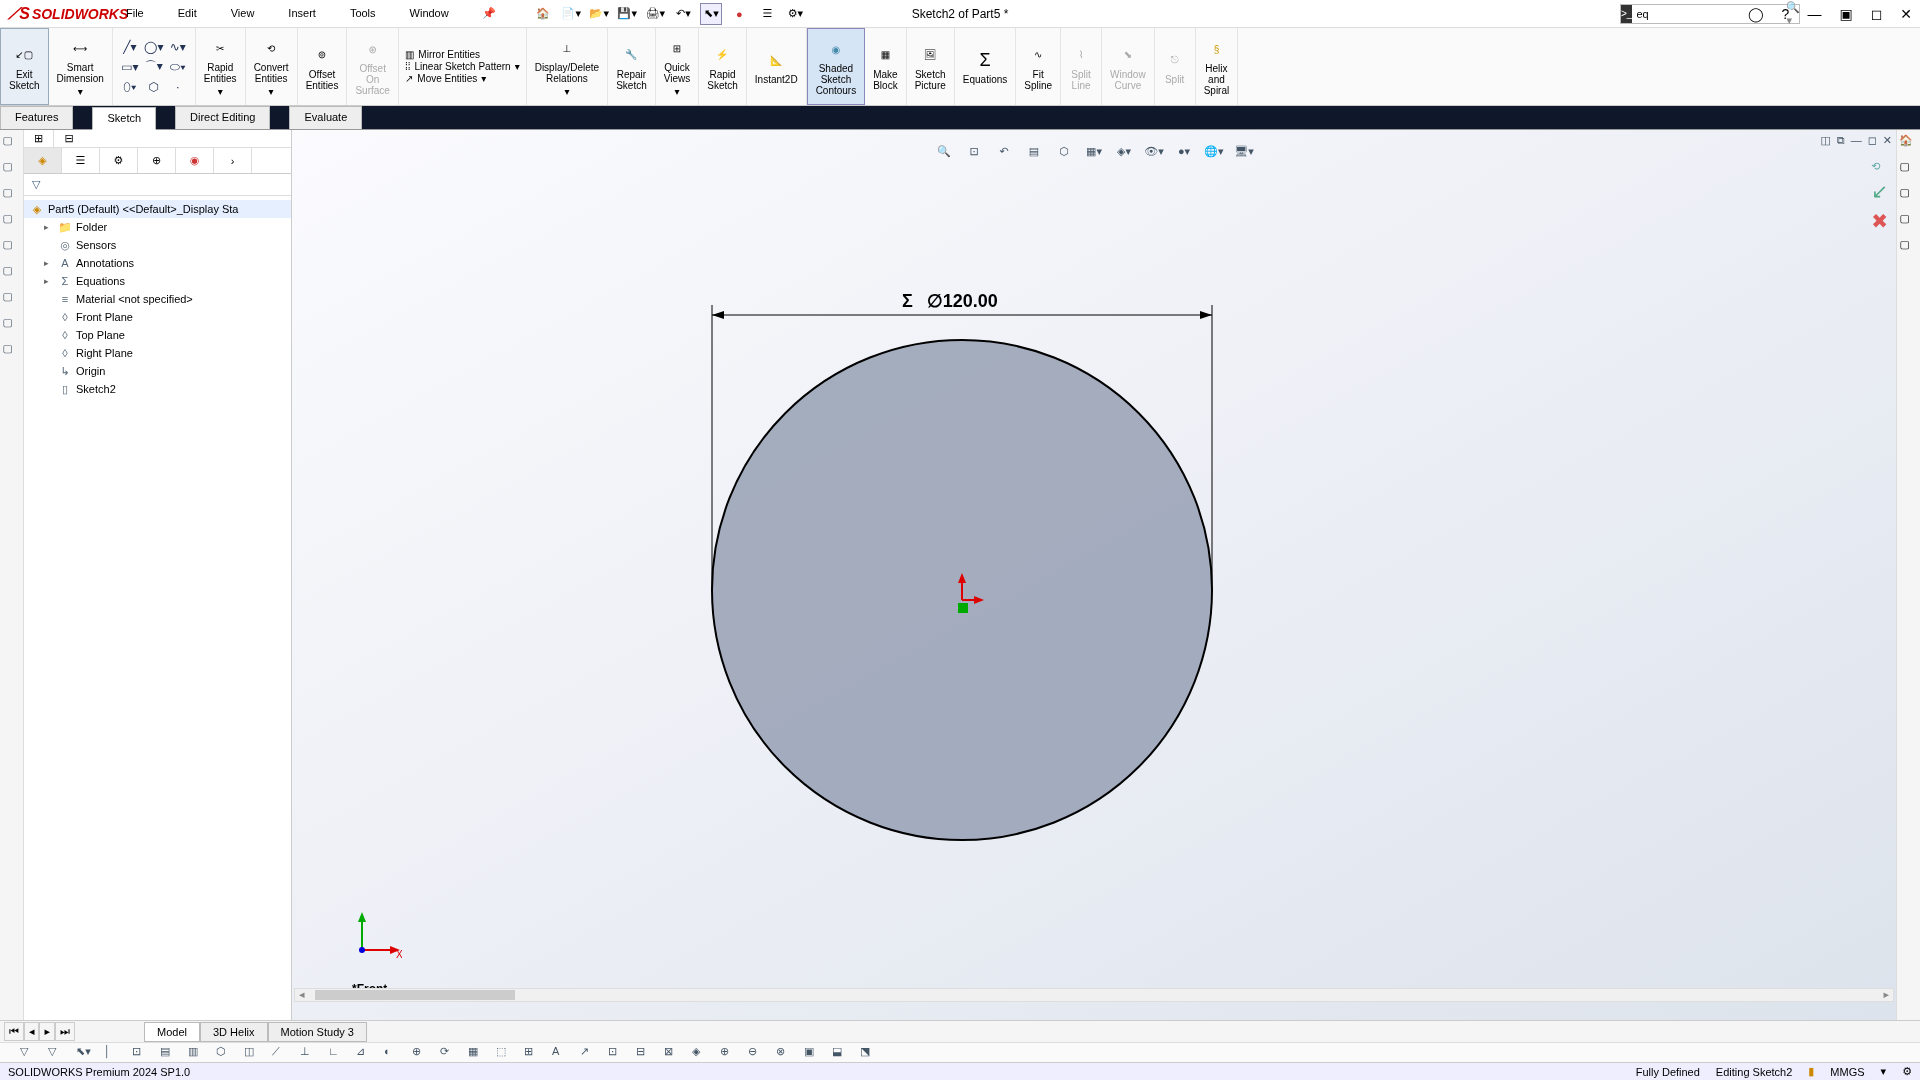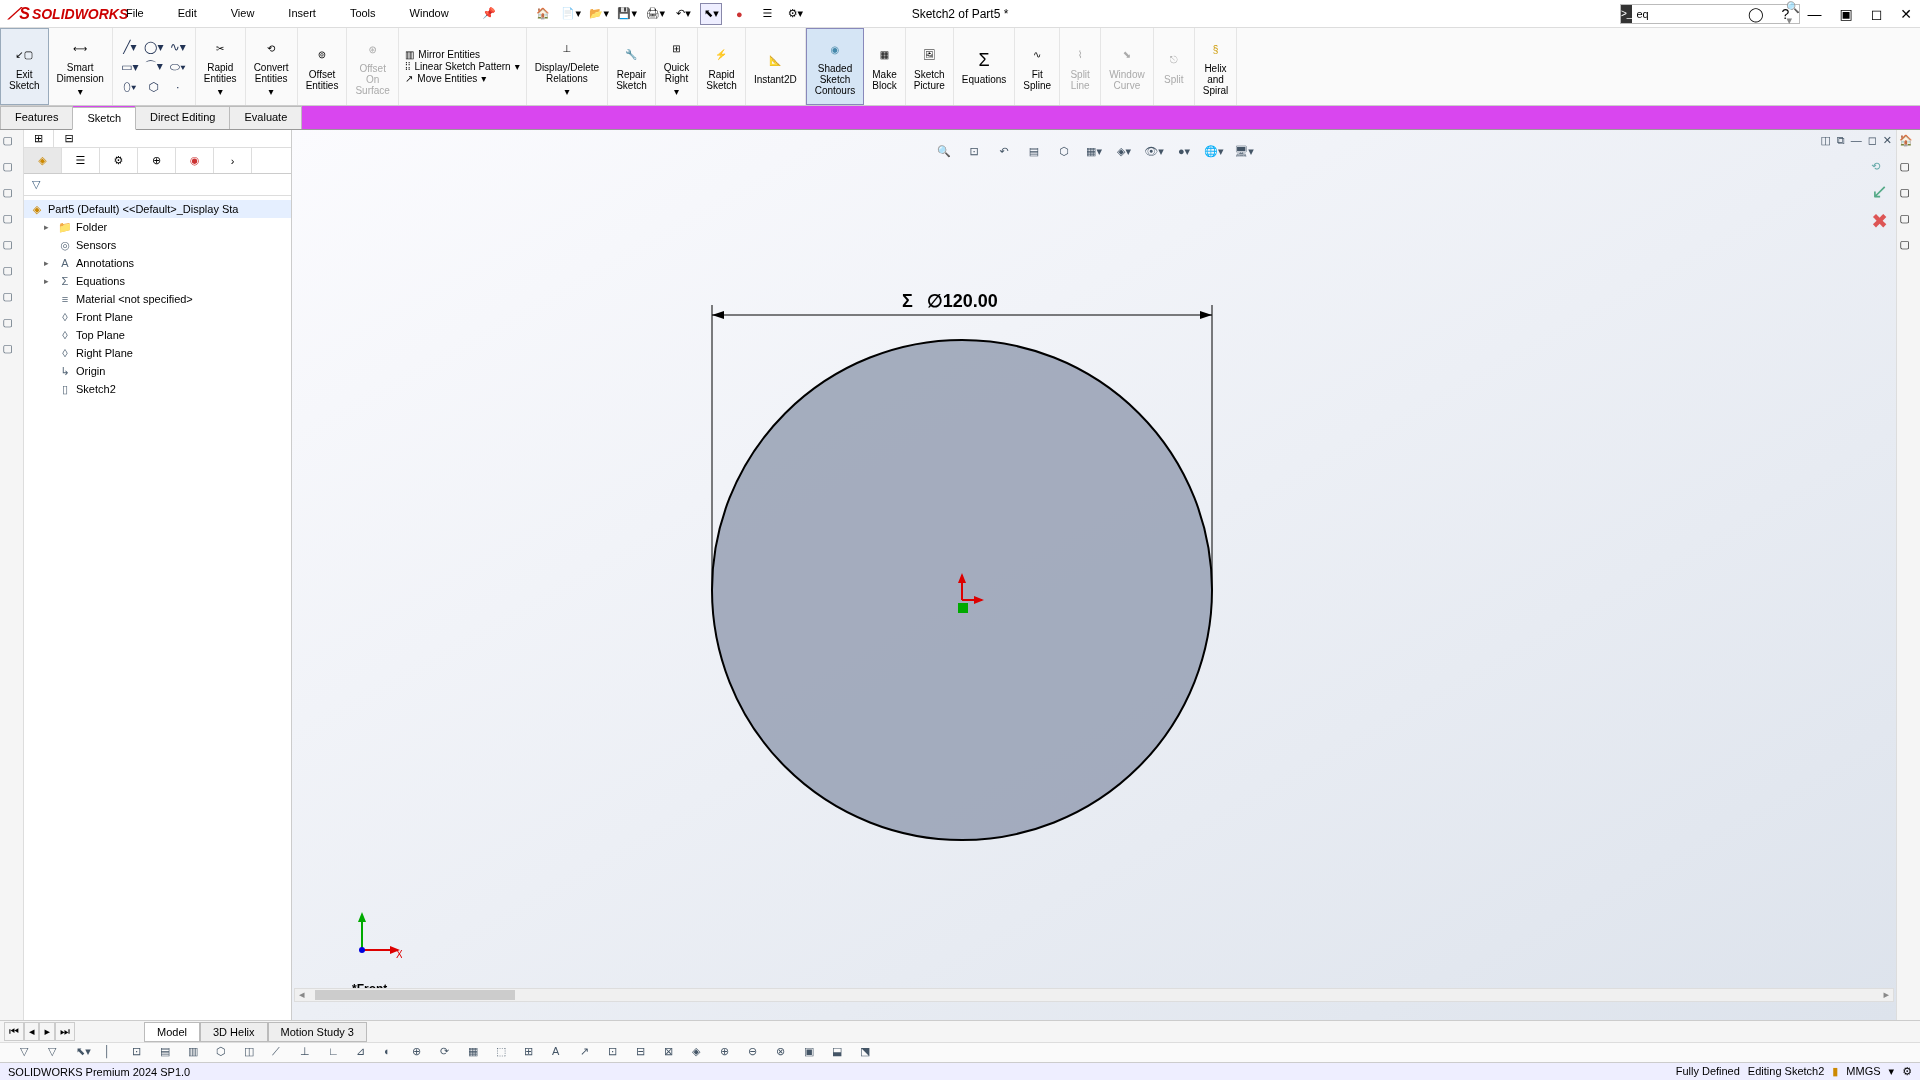--- a/index.html
+++ b/index.html
@@ -25,21 +25,21 @@
 .rgroup { display: flex; flex-direction: column; align-items: center; justify-content: center; padding: 4px 8px; border-right: 1px solid #e5e5e5; font-size: 10px; text-align: center; gap: 2px; }
 .rgroup .ricon { width: 24px; height: 24px; display:flex; align-items:center; justify-content:center; }
 .rgroup.active { background: #d5e5f5; border: 1px solid #88b; }
 .mini-grid { display: grid; grid-template-columns: repeat(3, 22px); grid-template-rows: repeat(3, 18px); gap: 2px; padding: 4px 6px; border-right: 1px solid #e5e5e5; align-content: center; }
 .mini-grid div { display:flex; align-items:center; justify-content:center; color:#235; font-size:12px; }
 .ent-col { display:flex; flex-direction:column; gap:1px; padding:2px 6px; font-size:10px; border-right:1px solid #e5e5e5; justify-content:center; }
 .ent-col div { display:flex; align-items:center; gap:4px; }
 .disabled { color: #aaa; }
 
 
-.tabs { height: 24px; display: flex; border-bottom: 1px solid #999; background: #d946ef; }
+.tabs { height: 24px; display: flex; border-bottom: 1px solid #999; background: #0f172a; gap: 20px; }
 .tab { padding: 4px 14px; border: 1px solid #bbb; border-bottom: none; margin-right: -1px; background: #eee; cursor:pointer; font-size:11px; }
 .tab.active { background: #fff; border-bottom: 1px solid #fff; position: relative; top: 1px; }
 
 
 .main { position: absolute; top: 130px; bottom: 60px; left: 0; right: 0; display: flex; }
 .left-rail { width: 24px; background: #f5f5f5; border-right: 1px solid #ddd; display:flex; flex-direction:column; align-items:center; padding-top:4px; gap:8px; }
 .left-rail div { width:18px; height:18px; cursor:pointer; color:#456; }
 .side-panel { width: 268px; background: #fff; border-right: 1px solid #ccc; display:flex; flex-direction:column; }
 .panel-tabs { height: 26px; display:flex; border-bottom:1px solid #ccc; }
 .panel-tabs div { width: 38px; display:flex; align-items:center; justify-content:center; border-right:1px solid #ddd; cursor:pointer; }
@@ -71,21 +71,21 @@
 .dim-text { font-family: Arial; font-size: 18px; font-weight: bold; fill: #000; }
 
 
 .btm-tabs { position:absolute; bottom:38px; left:0; right:0; height:22px; display:flex; align-items:center; background:#f5f5f5; border-top:1px solid #ccc; font-size:11px; }
 .btm-tabs .nav { display:flex; margin-left:70px; }
 .btm-tabs .btab { padding:3px 12px; border:1px solid #bbb; background:#eee; cursor:pointer; }
 .btm-tabs .btab.active { background:#fff; }
 .btm-toolbar { position:absolute; bottom:18px; left:0; right:0; height:20px; background:#fafafa; border-top:1px solid #ddd; display:flex; align-items:center; gap:10px; padding-left:20px; }
 .btm-toolbar div { width:18px; height:16px; cursor:pointer; color:#456; }
 .statusbar { position:absolute; bottom:0; left:0; right:0; height:18px; background:#eef; border-top:1px solid #ccc; display:flex; align-items:center; font-size:11px; padding:0 8px; justify-content:space-between; }
-.statusbar .right { display:flex; gap:8px; }
+.statusbar .right { display:flex; gap:16px; align-items:center; }
 .scrollbar-h { position:absolute; bottom:60px; left:295px; right:28px; height:14px; background:#f0f0f0; border:1px solid #ddd; }
 .scrollbar-h .thumb { position:absolute; left:20px; top:1px; bottom:1px; width:200px; background:#ccc; }
 </style>
 </head>
 <body>
 
 <div class="titlebar">
   <div class="logo">
     <span class="logo-ds">⟋S</span>
     <span>SOLIDWORKS</span>
@@ -196,21 +196,21 @@
       <div>▾</div>
   </div>
   <div class="rgroup">
     <div class="ricon">🔧</div>
     <div style="white-space:pre-line">Repair
 Sketch</div>
   </div>
   <div class="rgroup">
     <div class="ricon">⊞</div>
     <div style="white-space:pre-line">Quick
-Right</div>
+Views</div>
       <div>▾</div>
   </div>
   <div class="rgroup">
     <div class="ricon">⚡</div>
     <div style="white-space:pre-line">Rapid
 Sketch</div>
   </div>
   <div class="rgroup">
     <div class="ricon">📐</div>
     <div>Instant2D</div>

